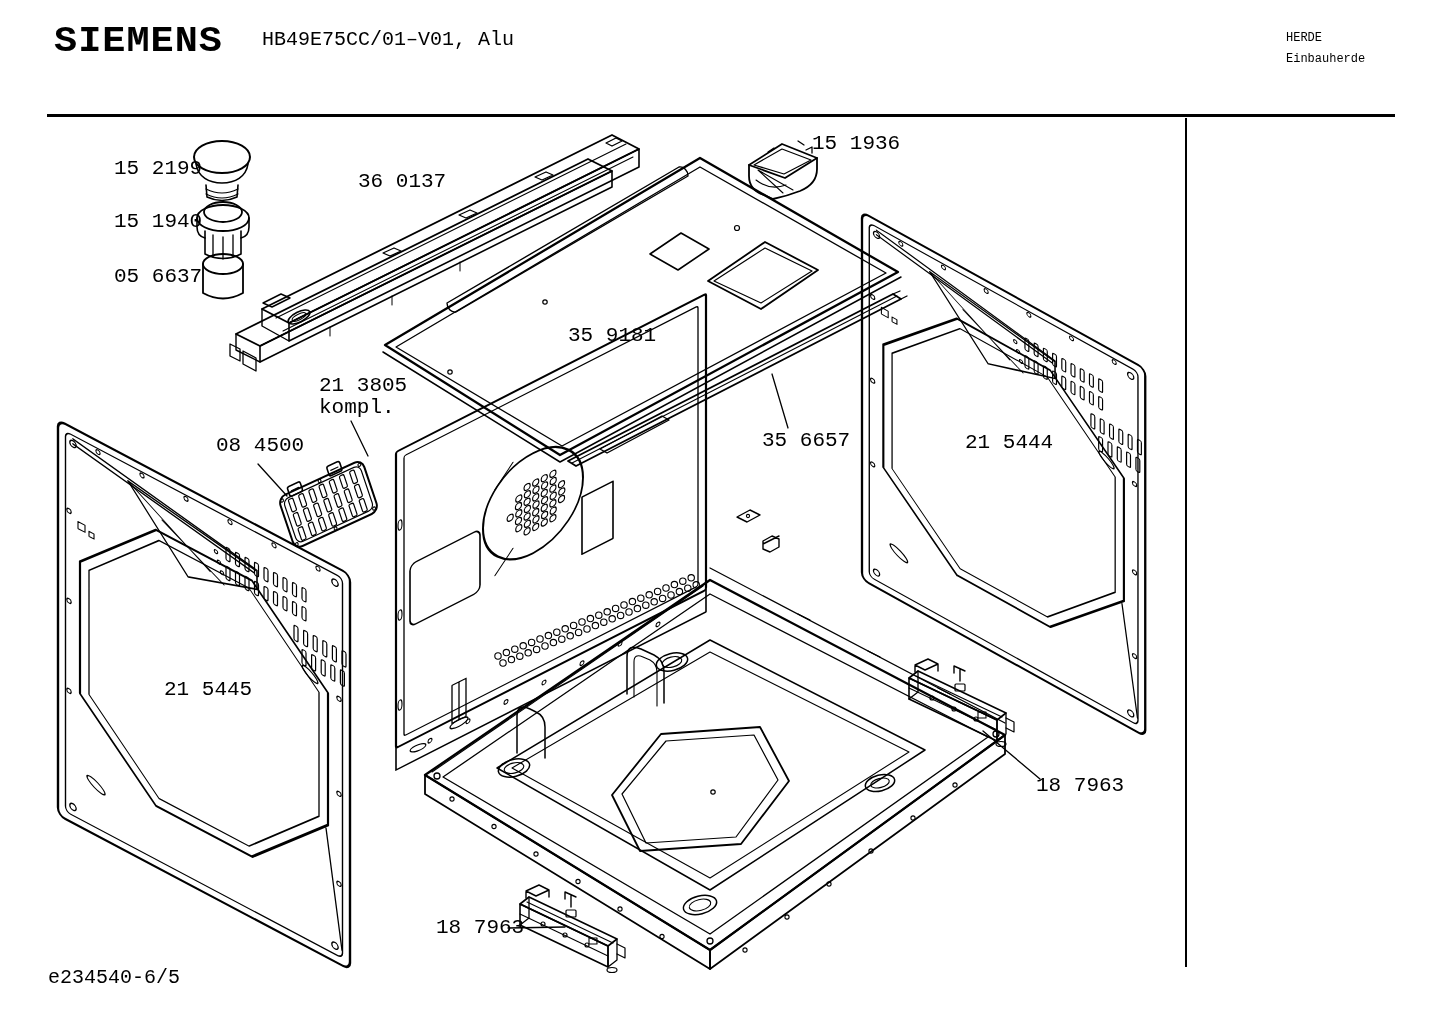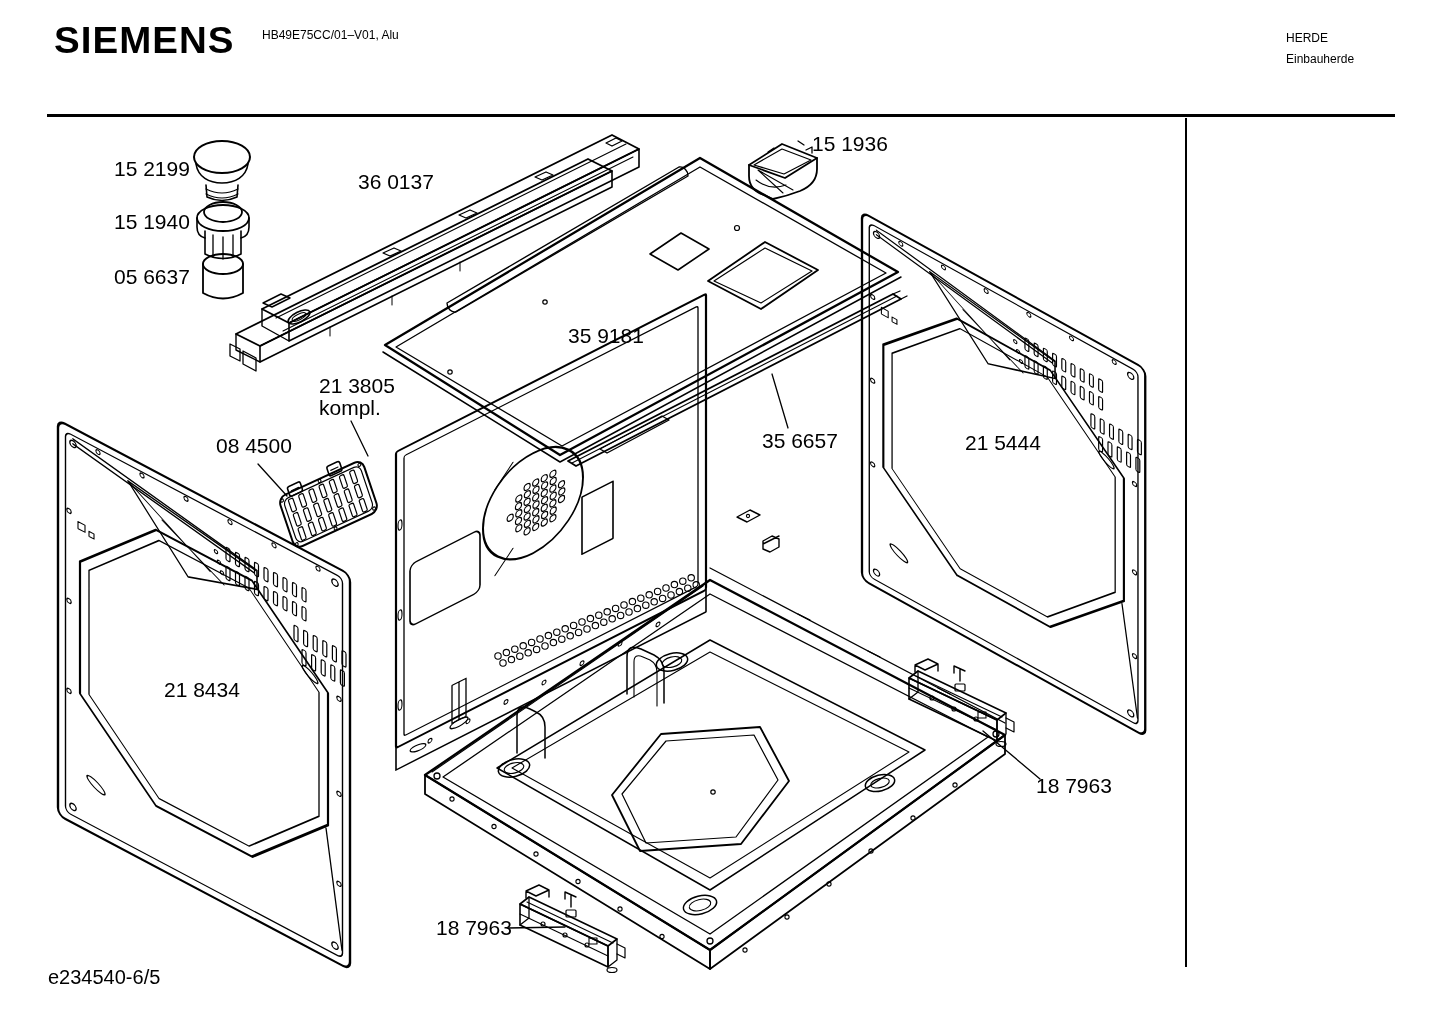--- a/index.html
+++ b/index.html
@@ -1,20 +1,20 @@
 <!DOCTYPE html>
 <html><head>
 <meta charset="utf-8">
 <style>
   html,body{margin:0;padding:0;background:#e8e8e8;}
   .page{position:relative;width:1442px;height:1019px;background:#fff;overflow:hidden;
-        font-family:Liberation Sans, sans-serif;color:#000;}
+        font-family:Liberation Mono, monospace;color:#000;}
   .brand{position:absolute;left:54px;top:20px;font-size:37px;font-weight:800;
          letter-spacing:1px;transform:scaleX(1.04);transform-origin:left top;}
-  .model{position:absolute;left:262px;top:28px;font-size:12px;}
+  .model{position:absolute;left:262px;top:28px;font-size:20px;}
   .cat{position:absolute;left:1286px;top:28px;font-size:12px;line-height:21px;}
   .hrule{position:absolute;left:47px;top:114px;width:1348px;height:3px;background:#000;}
   .vrule{position:absolute;left:1185px;top:118px;width:2px;height:849px;background:#000;}
   .footer{position:absolute;left:48px;top:966px;font-size:20px;}
   .plabel{position:absolute;font-size:21px;line-height:22px;white-space:nowrap;}
   svg.art{position:absolute;left:0;top:0;}
   svg.art path, svg.art rect, svg.art circle, svg.art ellipse, svg.art line{
      stroke:#000;fill:none;stroke-linejoin:round;stroke-linecap:round;}
 </style>
 </head>
@@ -427,16 +427,16 @@
   <div class="plabel" style="left:358px;top:171px">36 0137</div>
   <div class="plabel" style="left:812px;top:133px">15 1936</div>
   <div class="plabel" style="left:568px;top:325px">35 9181</div>
   <div class="plabel" style="left:319px;top:375px">
     <div>21 3805</div>
     <div>kompl.</div>
   </div>
   <div class="plabel" style="left:216px;top:435px">08 4500</div>
   <div class="plabel" style="left:762px;top:430px">35 6657</div>
   <div class="plabel" style="left:965px;top:432px">21 5444</div>
-  <div class="plabel" style="left:164px;top:679px">21 8434</div>
+  <div class="plabel" style="left:164px;top:679px">21 5445</div>
   <div class="plabel" style="left:1036px;top:775px">18 7963</div>
   <div class="plabel" style="left:436px;top:917px">18 7963</div>
 </div>
 
 </body></html>

